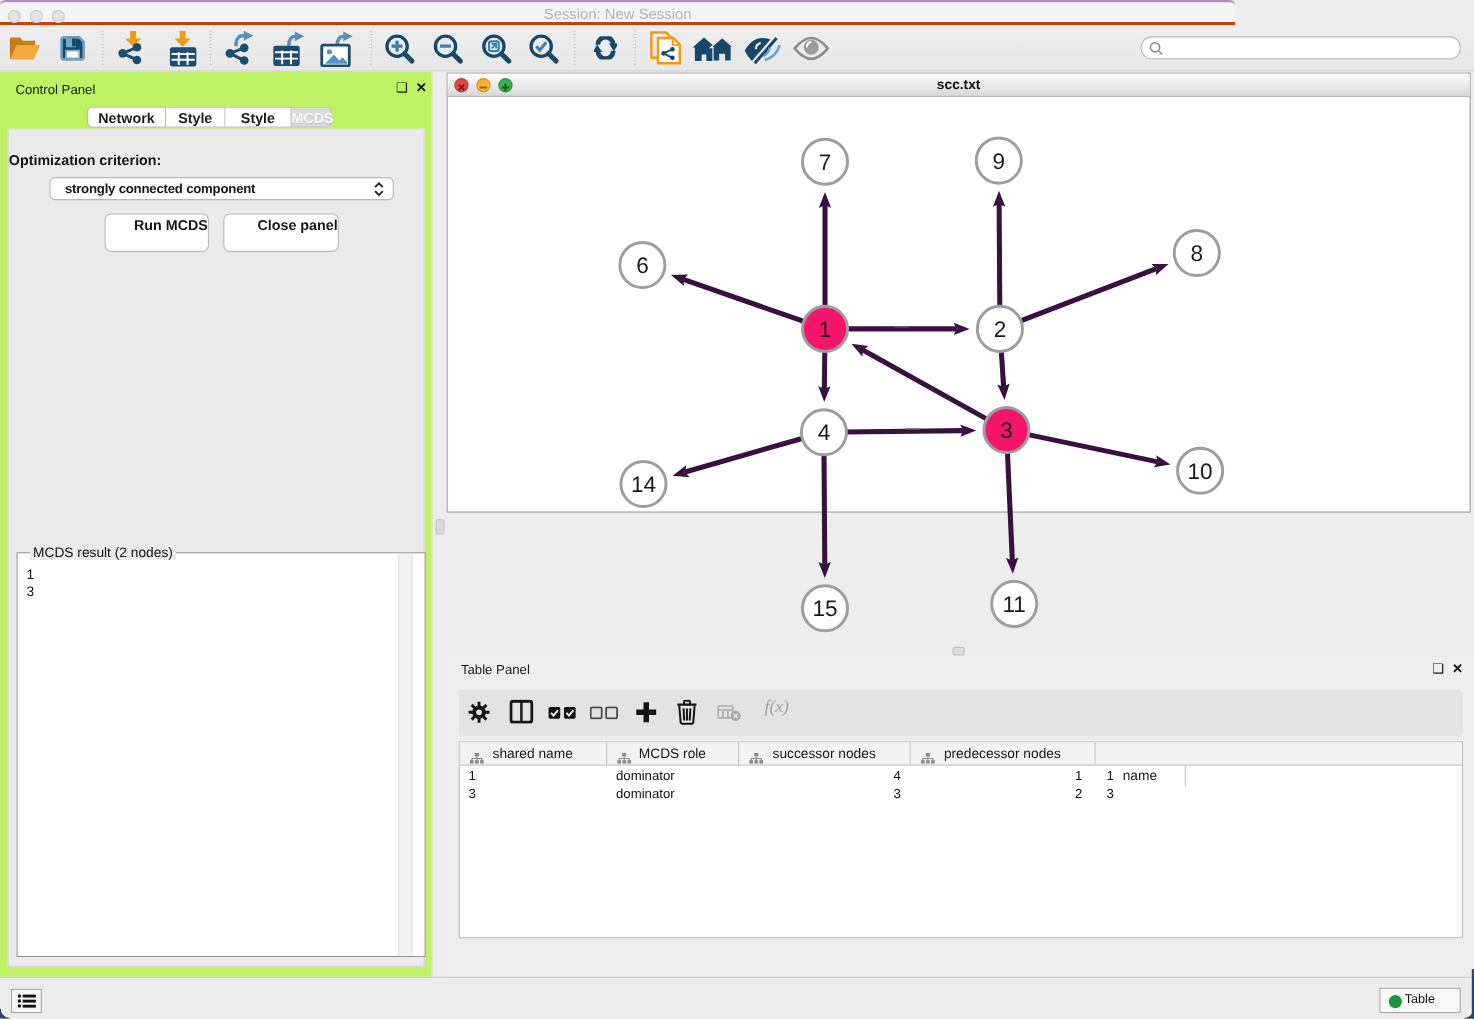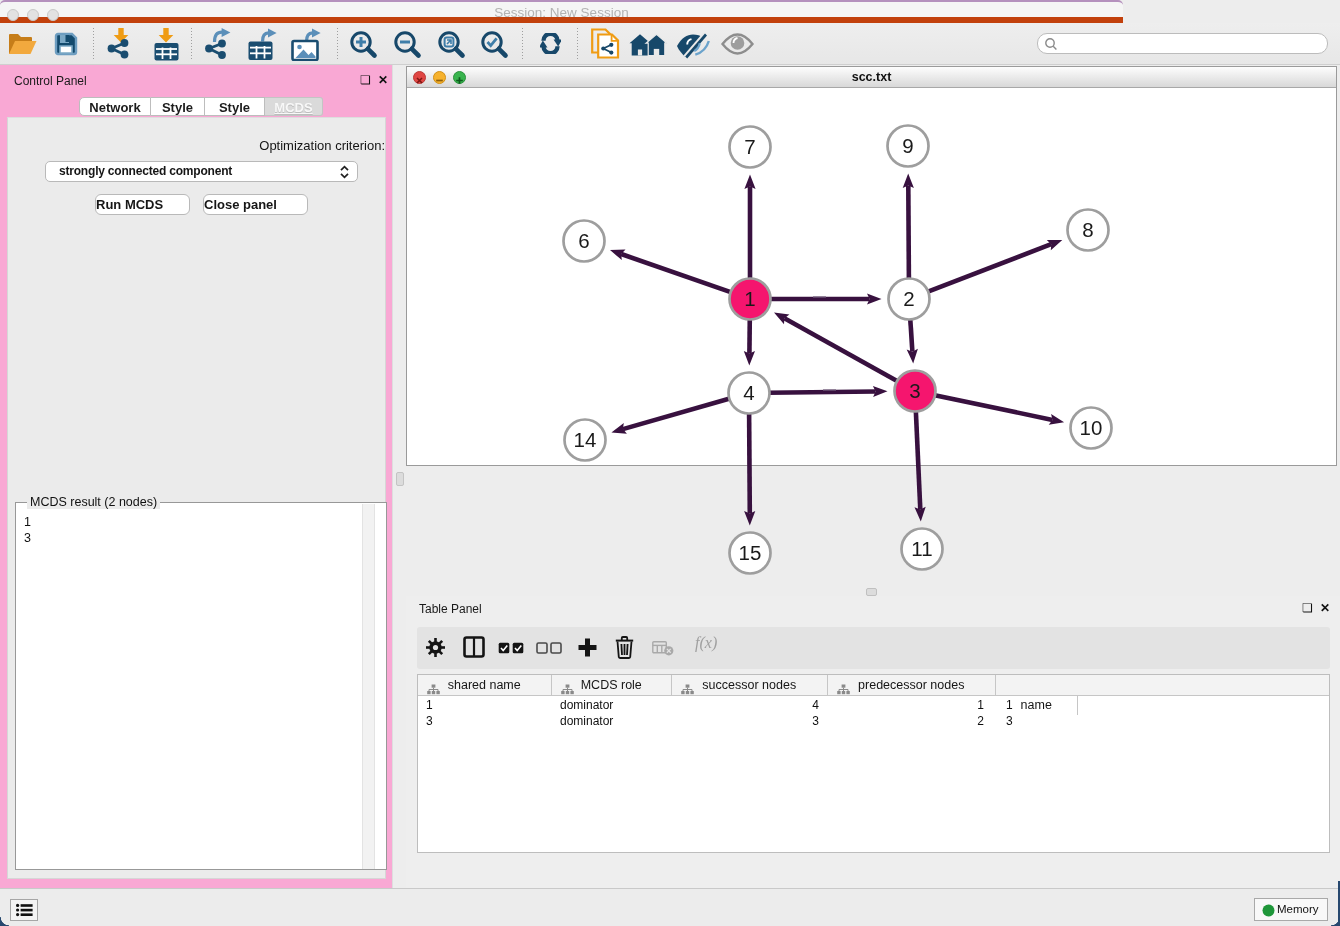--- a/index.html
+++ b/index.html
@@ -1,41 +1,41 @@
 <!DOCTYPE html>
 <html><head>
 <meta charset="utf-8">
 <style>
 html,body{margin:0;padding:0;}
 body{width:1340px;height:926px;overflow:hidden;font-family:"Liberation Sans",sans-serif;background:#ededed;}
 .abs{position:absolute;}
 #app{position:relative;width:1340px;height:926px;background:#ededed;}
 
-#titlebar{left:0;top:0;width:1123px;height:23px;background:#f5f5f5;border-top:2px solid #b591bd;border-radius:5px 5px 0 0;box-sizing:border-box;border-bottom:6px solid #c2410c;}
+#titlebar{left:0;top:0;width:1123px;height:23px;background:#f5f5f5;border-top:2px solid #b591bd;border-radius:5px 5px 0 0;box-sizing:border-box;border-bottom:3px solid #c2410c;}
 .tdot{position:absolute;top:7px;width:12px;height:12px;border-radius:50%;background:#e2e2e2;border:1px solid #c9c9c9;box-sizing:border-box;}
 #ttitle{position:absolute;left:0;right:0;top:3px;text-align:center;font-size:13.5px;color:#b3b3b3;}
 
 #toolbar{left:0;top:23px;width:1340px;height:42px;background:linear-gradient(#eeeeee,#e7e7e7);border-bottom:1px solid #cfcfcf;box-sizing:border-box;}
 .tsep{position:absolute;top:5px;height:32px;width:1px;background-image:linear-gradient(#9f9f9f 1px,transparent 1px);background-size:1px 3px;}
 .ticon{position:absolute;top:0;}
 
 #search{left:1037px;top:33px;width:291px;height:21px;background:#fff;border:1px solid #bcbcbc;border-radius:10px;box-sizing:border-box;}
 
-#cpanel{left:0;top:65px;width:393px;height:823px;background:#f9a8d4;border-right:1px solid #dedede;box-sizing:border-box;}
+#cpanel{left:0;top:65px;width:393px;height:823px;background:#bef264;border-right:1px solid #dedede;box-sizing:border-box;}
 .phead{font-size:12px;color:#1a1a1a;}
 .winbtn{position:absolute;font-size:12px;color:#111;}
 #cptabs{position:absolute;top:32px;left:79px;height:21px;display:flex;font-size:13px;font-weight:bold;}
 .cptab{border:1px solid #bdbdbd;border-left:none;background:#fff;color:#1c1c1c;line-height:19px;height:19px;text-align:center;box-sizing:border-box;}
 .cptab.first{border-left:1px solid #bdbdbd;border-radius:5px 0 0 5px;}
 .cptab.sel{background:#dadada;color:#f8f8f8;text-shadow:0 1px 0 #bdbdbd;border-radius:0 3px 3px 0;border-color:#c4c4c4;}
 #cpcontent{position:absolute;left:7px;top:52px;width:379px;height:762px;background:#ebebeb;border:1px solid #d6d6d6;border-top:1px solid #dedede;box-sizing:border-box;}
-#optlabel{position:absolute;left:0;width:100%;top:20px;text-align:right;font-size:13px;color:#141414;font-weight:normal;}
+#optlabel{position:absolute;left:0;width:100%;top:20px;text-align:left;font-size:13px;color:#141414;font-weight:bold;}
 #dropdown{position:absolute;left:37px;top:43px;width:313px;height:21px;background:#fff;border:1px solid #b9b9b9;border-radius:5px;box-sizing:border-box;}
 #dropdown span{position:absolute;left:13px;top:2px;font-size:12px;color:#161616;font-weight:bold;letter-spacing:-0.2px;}
-.btn{position:absolute;height:21px;background:#fff;border:1px solid #b9b9b9;border-radius:6px;box-sizing:border-box;text-align:left;font-size:13px;color:#161616;line-height:19px;font-weight:bold;}
+.btn{position:absolute;height:35px;background:#fff;border:1px solid #b9b9b9;border-radius:6px;box-sizing:border-box;text-align:right;font-size:13px;color:#161616;line-height:19px;font-weight:bold;}
 #mcdsbox{position:absolute;left:7px;top:384px;width:370px;height:366px;background:#fff;border:1px solid #989898;}
 #mcdstitle{position:absolute;left:11px;top:-8px;background:#ebebeb;padding:0 3px;font-size:12.5px;color:#111;}
 #mcdsscroll{position:absolute;right:11px;top:1px;width:11px;height:365px;background:#f2f2f2;border-left:1px solid #e3e3e3;border-right:1px solid #e3e3e3;}
 
 #netwin{left:406px;top:66px;width:931px;height:400px;background:#fff;border:1px solid #9a9a9a;box-sizing:border-box;}
 #nettitle{position:absolute;left:0;top:0;width:100%;height:21px;background:linear-gradient(#fdfdfd,#d8d8d8);border-bottom:1px solid #a8a8a8;box-sizing:border-box;}
 #nettitle .cap{position:absolute;left:0;right:0;top:3px;text-align:center;font-size:12.5px;color:#111;font-weight:bold;}
 .light{position:absolute;top:4px;width:13px;height:13px;border-radius:50%;box-sizing:border-box;}
 
 #tpanel{left:406px;top:596px;width:934px;height:292px;background:#eeeeee;}
@@ -190,21 +190,21 @@
       </svg>
   </div>
   <div id="cpanel" class="abs">
     <div class="phead" style="position:absolute;left:14px;top:9px;">Control Panel</div>
     <div class="winbtn" style="left:360px;top:8px;">❏</div>
     <div class="winbtn" style="left:378px;top:8px;font-weight:bold;">✕</div>
     <div id="cptabs">
       <div class="cptab first" style="width:72px;">Network</div>
         <div class="cptab" style="width:54px;">Style</div>
         <div class="cptab" style="width:60px;">Style</div>
-        <div class="cptab sel" style="width:58px;text-decoration:underline;">MCDS</div>
+        <div class="cptab sel" style="width:36px;">MCDS</div>
     </div>
     <div id="cpcontent">
       <div id="optlabel">Optimization criterion:</div>
       <div id="dropdown">
           <span>strongly connected component</span>
         <svg style="position:absolute;right:7px;top:3px;" width="11" height="14" viewBox="0 0 11 14">
             <path d="M2 5.2 L5.5 1.6 L9 5.2" fill="none" stroke="#222" stroke-width="1.7"></path>
             <path d="M2 8.8 L5.5 12.4 L9 8.8" fill="none" stroke="#222" stroke-width="1.7"></path>
           </svg>
       </div>
@@ -415,21 +415,21 @@
             <circle cx="1.6" cy="2.4" r="1.6"></circle>
             <circle cx="1.6" cy="7" r="1.6"></circle>
             <circle cx="1.6" cy="11.6" r="1.6"></circle>
             <rect x="4.6" y="1.2" width="12" height="2.6"></rect>
             <rect x="4.6" y="5.8" width="12" height="2.6"></rect>
             <rect x="4.6" y="10.4" width="12" height="2.6"></rect>
           </g>
         </svg>
     </div>
     <div id="memorybtn">
-        <span style="position:absolute;left:22px;top:4px;">Memory</span>
+        <span style="position:absolute;left:22px;top:4px;">Table</span>
       <svg style="position:absolute;left:7px;top:5px;" width="13" height="13" viewBox="0 0 13 13">
           <circle cx="6.5" cy="6.5" r="6" fill="#1e9639"></circle>
         </svg>
     </div>
   </div>
 
   <div class="abs" style="left:1337.5px;top:881px;width:2.5px;height:45px;background:#27486f;"></div>
   <div class="abs" style="left:1331px;top:917px;width:9px;height:9px;background:radial-gradient(circle 9px at 0px 0px,rgba(0,0,0,0) 8px,#27486f 8.6px);"></div>
   <div class="abs" style="left:0px;top:917px;width:9px;height:9px;background:radial-gradient(circle 9px at 9px 0px,rgba(0,0,0,0) 8px,#27486f 8.6px);"></div>
   <div class="abs" style="left:866px;top:588px;width:9px;height:6px;background:#dcdcdc;border:1px solid #c0c0c0;border-radius:2px;"></div>

